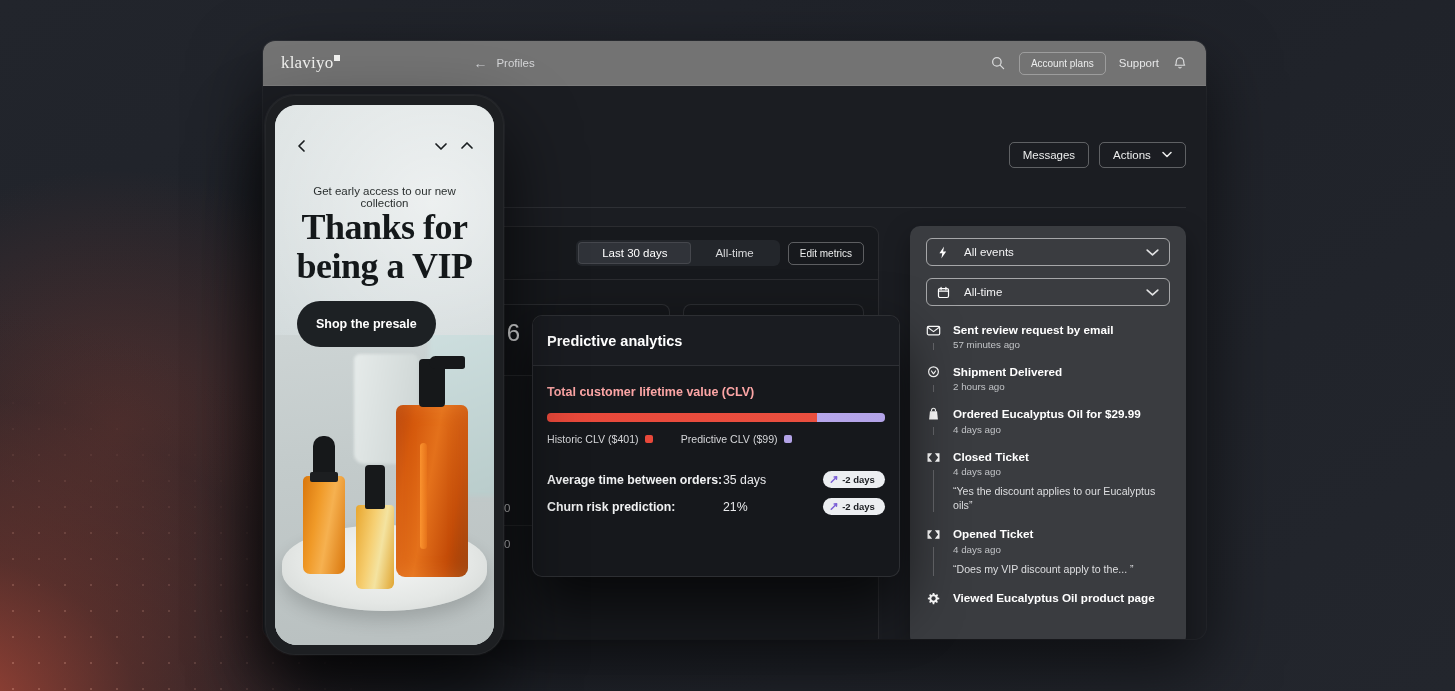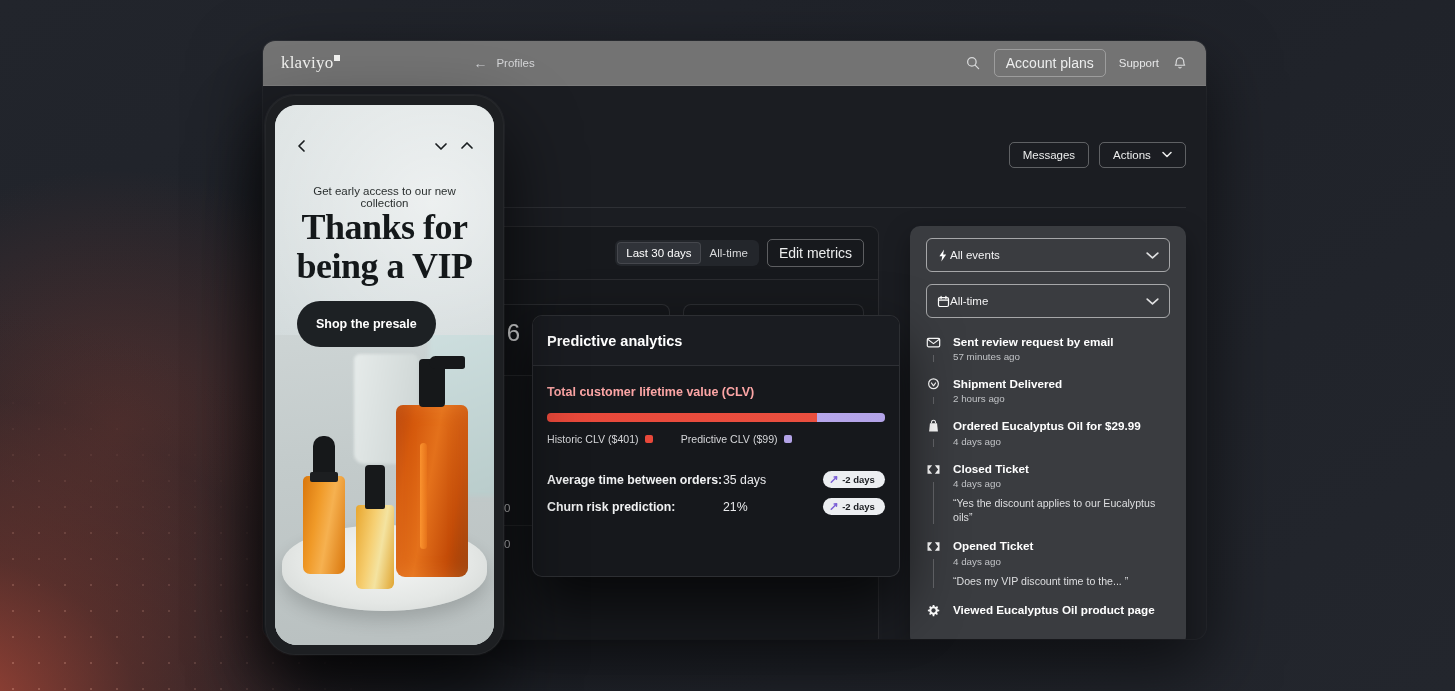--- a/index.html
+++ b/index.html
@@ -69,21 +69,21 @@
   #breadcrumb .arrow { font-size: 14px; color: #cfd0d3; line-height: 1; }
   #header-right {
     margin-left: auto;
     display: flex; align-items: center; gap: 13px;
   }
   .hdr-icon { width: 16px; height: 16px; opacity: .88; display: block; }
   .pill-btn {
     border: 1px solid rgba(255,255,255,0.30);
     border-radius: 5px;
     padding: 5px 11px;
-    font-size: 14px;
+    font-size: 10px;
     color: #eceded;
     background: transparent;
     white-space: nowrap;
     cursor: pointer;
   }
   .hdr-link { font-size: 11.5px; color: #e6e7e8; cursor: pointer; }
 
   
   #app-body { position: relative; height: 553px; }
 
@@ -128,21 +128,21 @@
     height: 53px;
     display: flex; align-items: center; justify-content: flex-end;
     padding: 0 14px; gap: 8px;
     border-bottom: 1px solid rgba(255,255,255,0.085);
   }
   #seg-control {
     display: flex; background: #23262b; border-radius: 6px; padding: 2px;
   }
   .seg {
     font-size: 11.5px; color: #d7d8da;
-    padding: 5px 9px; border-radius: 4px; cursor: pointer; white-space: nowrap;
+    padding: 5px 24px; border-radius: 4px; cursor: pointer; white-space: nowrap;
   }
   .seg.active { background: #303339; color: #fff; box-shadow: inset 0 0 0 1px rgba(255,255,255,0.10); }
 
   #metric-cards {
     display: flex; gap: 13px;
     padding: 24px 14px 0 14px;
   }
   .metric-card {
     flex: 1;
     height: 72px;
@@ -189,22 +189,22 @@
     font-size: 14.5px; color: #fff; font-weight: 700;
     padding: 17px 16px 0 16px;
     letter-spacing: .1px;
   }
   .act-select {
     margin: 12px 16px 0 16px;
     height: 28px;
     border: 1px solid rgba(255,255,255,0.55);
     border-radius: 6px;
     display: flex; align-items: center;
-    padding: 16px 10px;
-    gap: 0;
+    padding: 4px 10px;
+    gap: 14px;
     font-size: 11.5px; color: #f3f3f4;
     cursor: pointer;
   }
   .act-select .chev { margin-left: auto; font-size: 10px; opacity: .9; }
   .act-select svg { width: 13px; height: 13px; display: block; }
 
   #event-list {
     margin-top: 15px;
     padding: 0 14px 0 14px;
     position: relative;
@@ -634,21 +634,21 @@
               <svg viewBox="0 0 16 16" fill="#fff">
                   <path d="M1.6 3.4h5L3 8l3.6 4.6h-5V3.4z"></path>
                   <path d="M14.4 3.4h-5L13 8l-3.6 4.6h5V3.4z"></path>
                 </svg>
             </span>
             <div class="ev-line"></div>
           </div>
           <div class="ev-body">
             <div class="ev-title">Opened Ticket</div>
             <div class="ev-time">4 days ago</div>
-            <div class="ev-quote">“Does my VIP discount time to the... ”</div>
+            <div class="ev-quote">“Does my VIP discount apply to the... ”</div>
           </div>
         </div>
 
         <div class="event">
           <div class="ev-rail">
             <span>
               <svg viewBox="0 0 16 16" fill="#fff">
                   <path d="M8 5.1A2.9 2.9 0 1 0 8 10.9 2.9 2.9 0 0 0 8 5.1zm6.1 3.7.1-.8-.1-.8-1.6-.3a4.8 4.8 0 0 0-.5-1.2l.9-1.3-1.1-1.1-1.3.9a4.8 4.8 0 0 0-1.2-.5L8.8 2h-1.6l-.3 1.7a4.8 4.8 0 0 0-1.2.5l-1.3-.9-1.1 1.1.9 1.3a4.8 4.8 0 0 0-.5 1.2L2 7.2v1.6l1.7.3c.1.43.28.83.5 1.2l-.9 1.3 1.1 1.1 1.3-.9c.37.22.77.4 1.2.5l.3 1.7h1.6l.3-1.7c.43-.1.83-.28 1.2-.5l1.3.9 1.1-1.1-.9-1.3c.22-.37.4-.77.5-1.2z"></path>
                   <circle cx="8" cy="8" r="2.3" fill="#3a3c40"></circle>
                 </svg>

